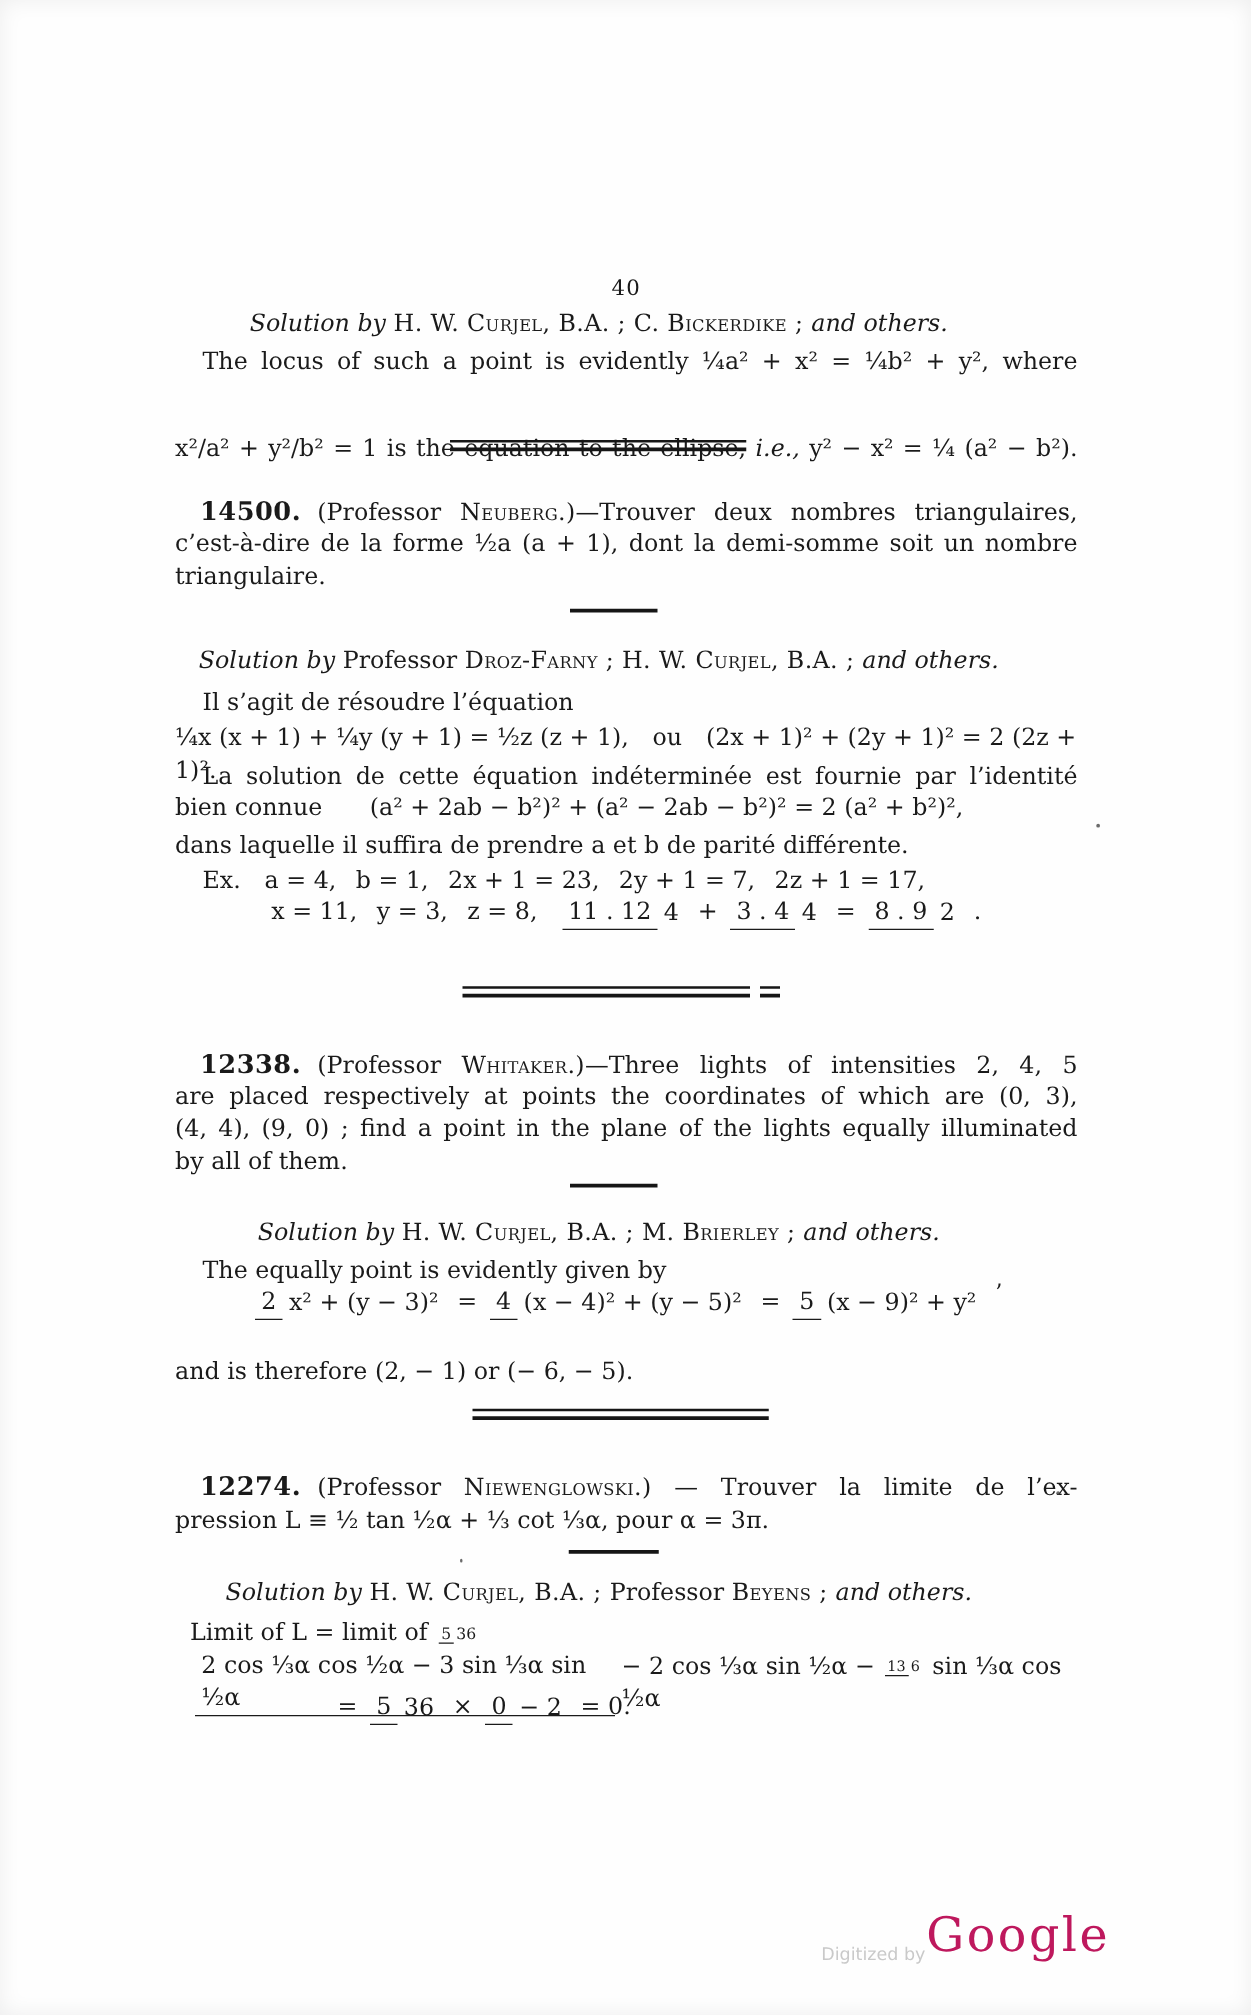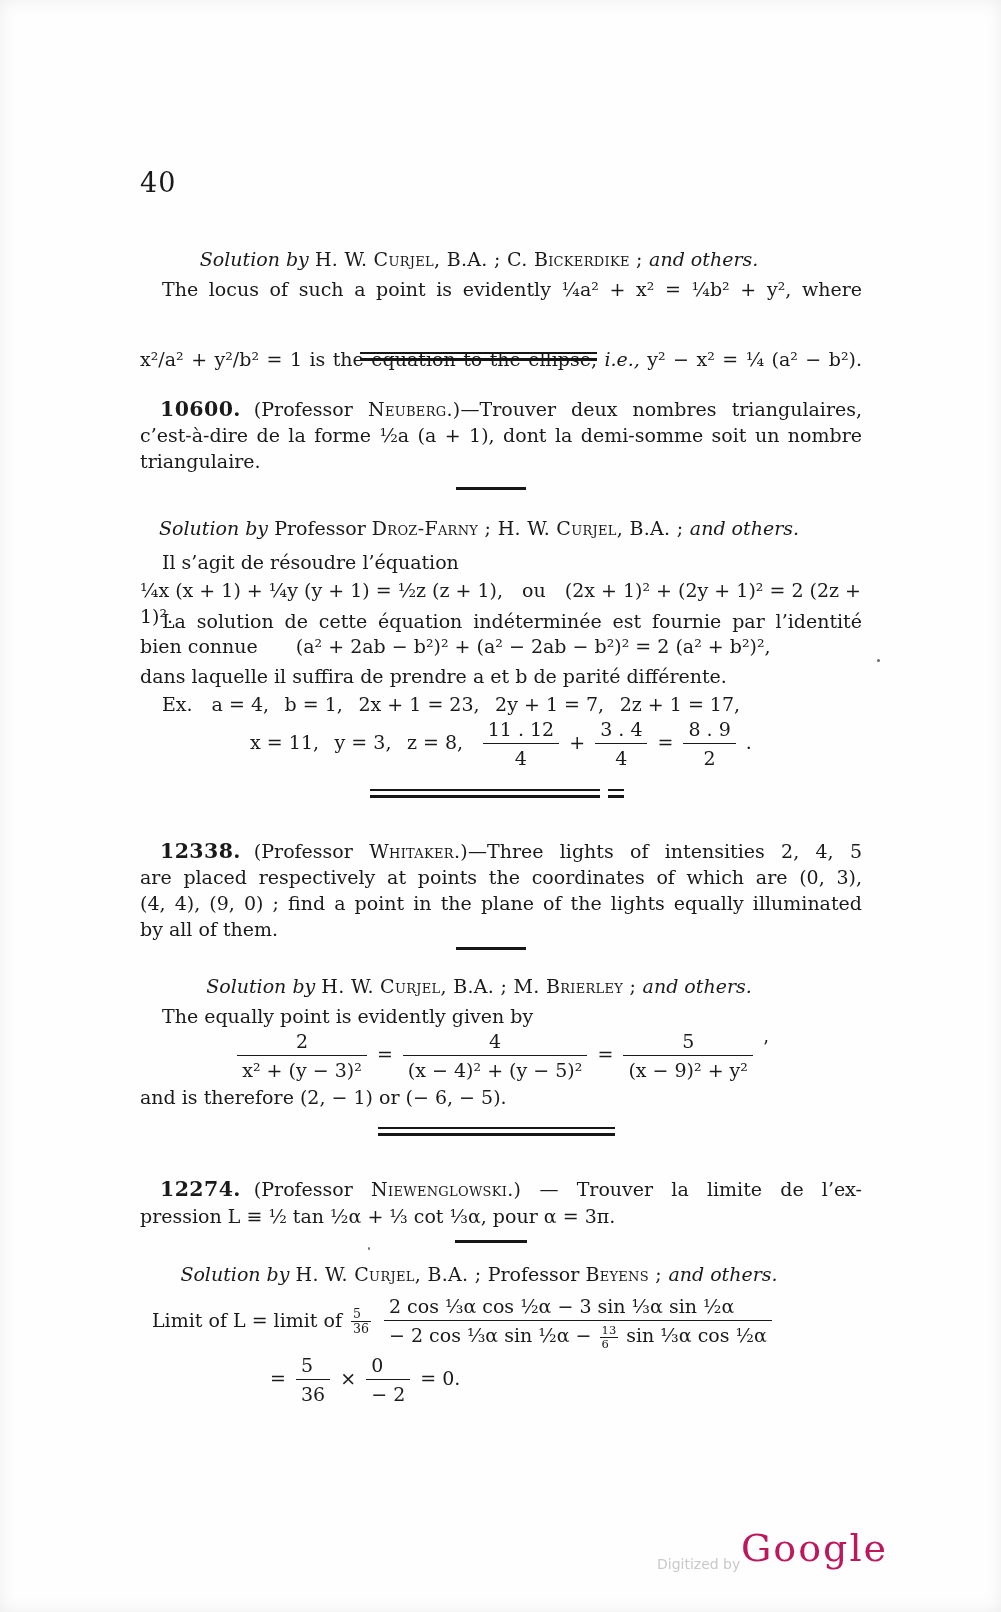--- a/index.html
+++ b/index.html
@@ -15,27 +15,27 @@
     font-size:19px;
     line-height:26px;
   }
   .line{position:absolute;left:140px;width:722px;}
   .ctr{text-align:center;}
   .just{text-align:justify;text-align-last:justify;}
   .ind{text-indent:22px;}
   .it{font-style:italic;}
   .sc{font-variant:small-caps;letter-spacing:0.3px;}
   .pnum{font-weight:bold;font-size:20.5px;letter-spacing:0.4px;margin-right:13px;}
-  .pageno{position:absolute;left:140px;width:722px;text-align:left;font-size:27px;letter-spacing:1px;}
+  .pageno{position:absolute;left:140px;width:722px;text-align:center;font-size:17px;letter-spacing:1px;margin-top:48px;}
   .shead{position:absolute;left:118px;width:722px;text-align:center;}
   
   .rule-double{position:absolute;height:4px;border-top:2px solid #161616;border-bottom:3px solid #161616;}
   .rule-short{position:absolute;height:0;border-top:3px solid #161616;}
   
-  .frac{display:inline-flex;flex-direction:column;vertical-align:middle;margin:0 4px;}
+  .frac{display:inline-flex;flex-direction:row;vertical-align:middle;margin:0 4px;}
   .frac .num{display:block;border-bottom:1.6px solid #1a1a1a;padding:0 5px 1px 5px;}
   .frac .den{display:block;padding:1px 5px 0 5px;}
   .frac.tiny{font-size:11.5px;line-height:13px;margin:0 2px;vertical-align:middle;}
   .frac.tiny .num{border-bottom:1px solid #1a1a1a;padding:0 2px;}
   .frac.tiny .den{padding:0 2px;}
   .frac.coef{font-size:12.5px;line-height:14px;margin:0 3px;}
   .frac.coef .num{border-bottom:1px solid #1a1a1a;padding:0 2px;}
   .frac.coef .den{padding:0 2px;}
   .eqrow{position:absolute;left:140px;width:722px;display:block;}
   .raised{position:relative;top:-7px;font-size:18px;}
@@ -55,21 +55,21 @@
     <span class="it">Solution by </span><span class="sc">H. W. Curjel, B.A. ; C. Bickerdike ; </span><span class="it">and others.</span>
   </div>
   <div class="line just ind" style="top:276px;">The locus of such a point is evidently ¼a² + x² = ¼b² + y², where</div>
   <div class="line just" style="top:302px;margin-top:44px;">
     <span>x²/a² + y²/b² = 1 is the equation to the ellipse, </span><span class="it">i.e.,</span><span> y² − x² = ¼ (a² − b²).</span>
   </div>
 
   <div class="rule-double" style="top:352px;left:360px;width:237px;"></div>
 
   <div class="line just" style="top:396px;text-indent:20px;">
-    <span class="pnum">10600.</span><span>(Professor </span><span class="sc">Neuberg.)</span><span>—Trouver deux nombres triangulaires,</span>
+    <span class="pnum">14500.</span><span>(Professor </span><span class="sc">Neuberg.)</span><span>—Trouver deux nombres triangulaires,</span>
   </div>
   <div class="line just" style="top:422px;">c’est-à-dire de la forme ½a (a + 1), dont la demi-somme soit un nombre</div>
   <div class="line" style="top:448px;">triangulaire.</div>
 
   <div class="rule-short" style="top:487px;left:456px;width:70px;"></div>
 
   <div class="shead" style="top:515px;">
     <span class="it">Solution by </span><span>Professor </span><span class="sc">Droz-Farny ; </span><span class="sc">H. W. Curjel, B.A. ; </span><span class="it">and others.</span>
   </div>
   <div class="line ind" style="top:549px;">Il s’agit de résoudre l’équation</div>

